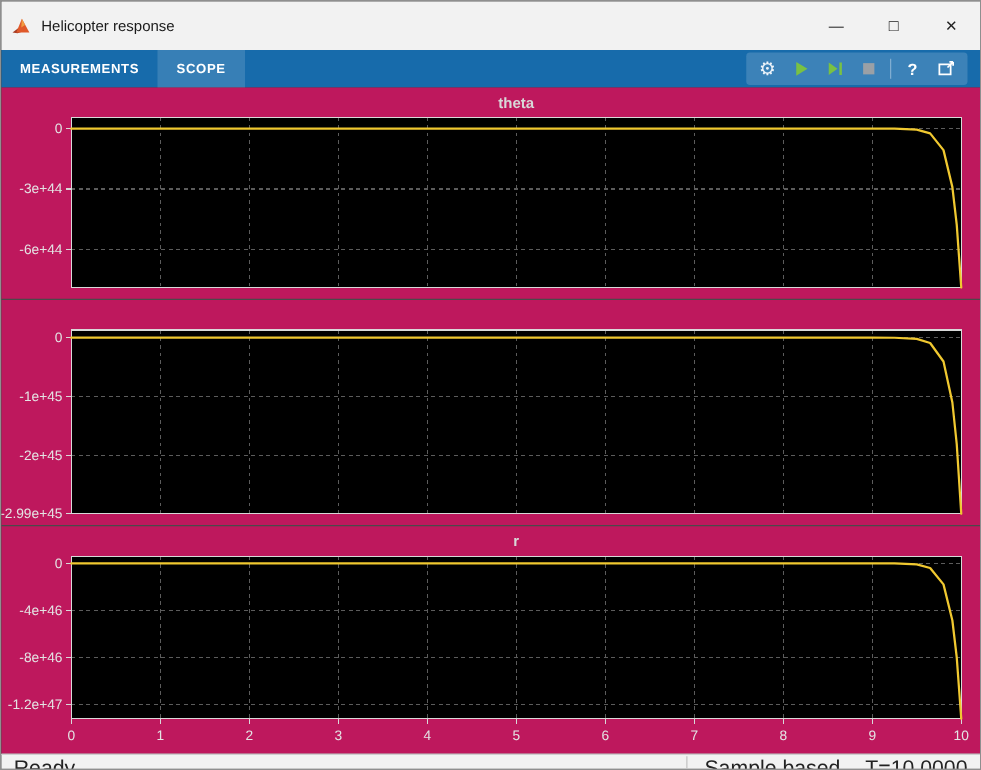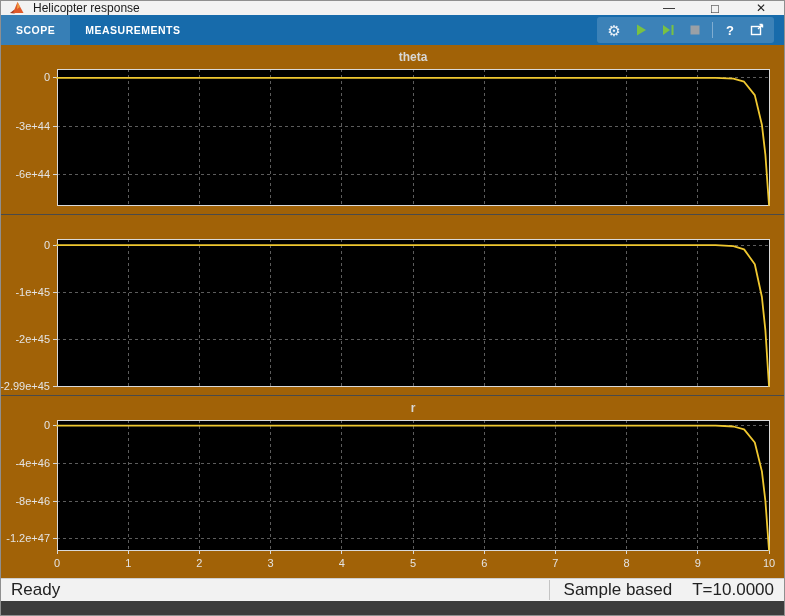--- a/index.html
+++ b/index.html
@@ -3,21 +3,21 @@
 <meta charset="utf-8">
 <style>
   html,body{margin:0;padding:0;}
   body{
     width:785px;height:616px;overflow:hidden;position:relative;
     font-family:"Liberation Sans",sans-serif;
     background:#3c3c3c;border:1px solid #8f8f8f;box-sizing:border-box;
   }
   
   .titlebar{
-    height:14px;background:#f2f2f2;display:flex;align-items:center;
+    height:39px;background:#f2f2f2;display:flex;align-items:center;
     user-select:none;
   }
   .app-icon{width:16px;height:16px;margin-left:8px;flex:0 0 auto;}
   .window-title{margin-left:8px;font-size:12px;color:#1a1a1a;}
   .win-btns{margin-left:auto;display:flex;height:100%;}
   .win-btn{
     width:46px;height:100%;display:flex;align-items:center;justify-content:center;
     font-size:12px;color:#222;cursor:default;
   }
   .win-btn.max{font-size:13px;}
@@ -37,21 +37,21 @@
   .tool-btn{
     width:24px;height:22px;display:flex;align-items:center;justify-content:center;
     border-radius:2px;
   }
   .tool-sep{width:1px;height:16px;background:rgba(255,255,255,0.35);margin:0 2px;}
   .gear-glyph{color:#eef4fa;font-size:15px;line-height:1;}
   .help-glyph{
     color:#fff;font-weight:bold;font-size:13px;line-height:1;
   }
   
-  .scope-area{height:533px;background:#a16207;display:flex;flex-direction:column;}
+  .scope-area{height:533px;background:#be185d;display:flex;flex-direction:column;}
   .panel{position:relative;box-sizing:border-box;}
   .panel-1{height:170px;border-bottom:1px solid #4a4a4a;}
   .panel-2{height:181px;border-bottom:1px solid #4a4a4a;}
   .panel-3{height:182px;}
   .panel svg{position:absolute;left:0;top:0;width:100%;height:100%;display:block;}
   .plot-title{
     position:absolute;top:5px;left:56px;right:15px;text-align:center;
     font-size:12px;font-weight:bold;color:#d8d8d8;z-index:2;
   }
   .panel svg text{fill:#e4e4e4;font-family:"Liberation Sans",sans-serif;font-size:11px;}
@@ -74,22 +74,22 @@
   </svg>
   <span class="window-title">Helicopter response</span>
   <div class="win-btns">
     <div class="win-btn">—</div>
     <div class="win-btn max">□</div>
     <div class="win-btn">✕</div>
   </div>
 </div>
 
 <div class="toolbar">
+  <div class="tab">MEASUREMENTS</div>
   <div class="tab active">SCOPE</div>
-  <div class="tab">MEASUREMENTS</div>
 
   <div class="tool-group">
     <div class="tool-btn">
       <span class="gear-glyph">⚙</span>
     </div>
     <div class="tool-btn">
       <svg width="14" height="14" viewBox="0 0 14 14">
         <polygon points="3,1.5 3,12.5 12,7" fill="#79c143"></polygon>
       </svg>
     </div>

